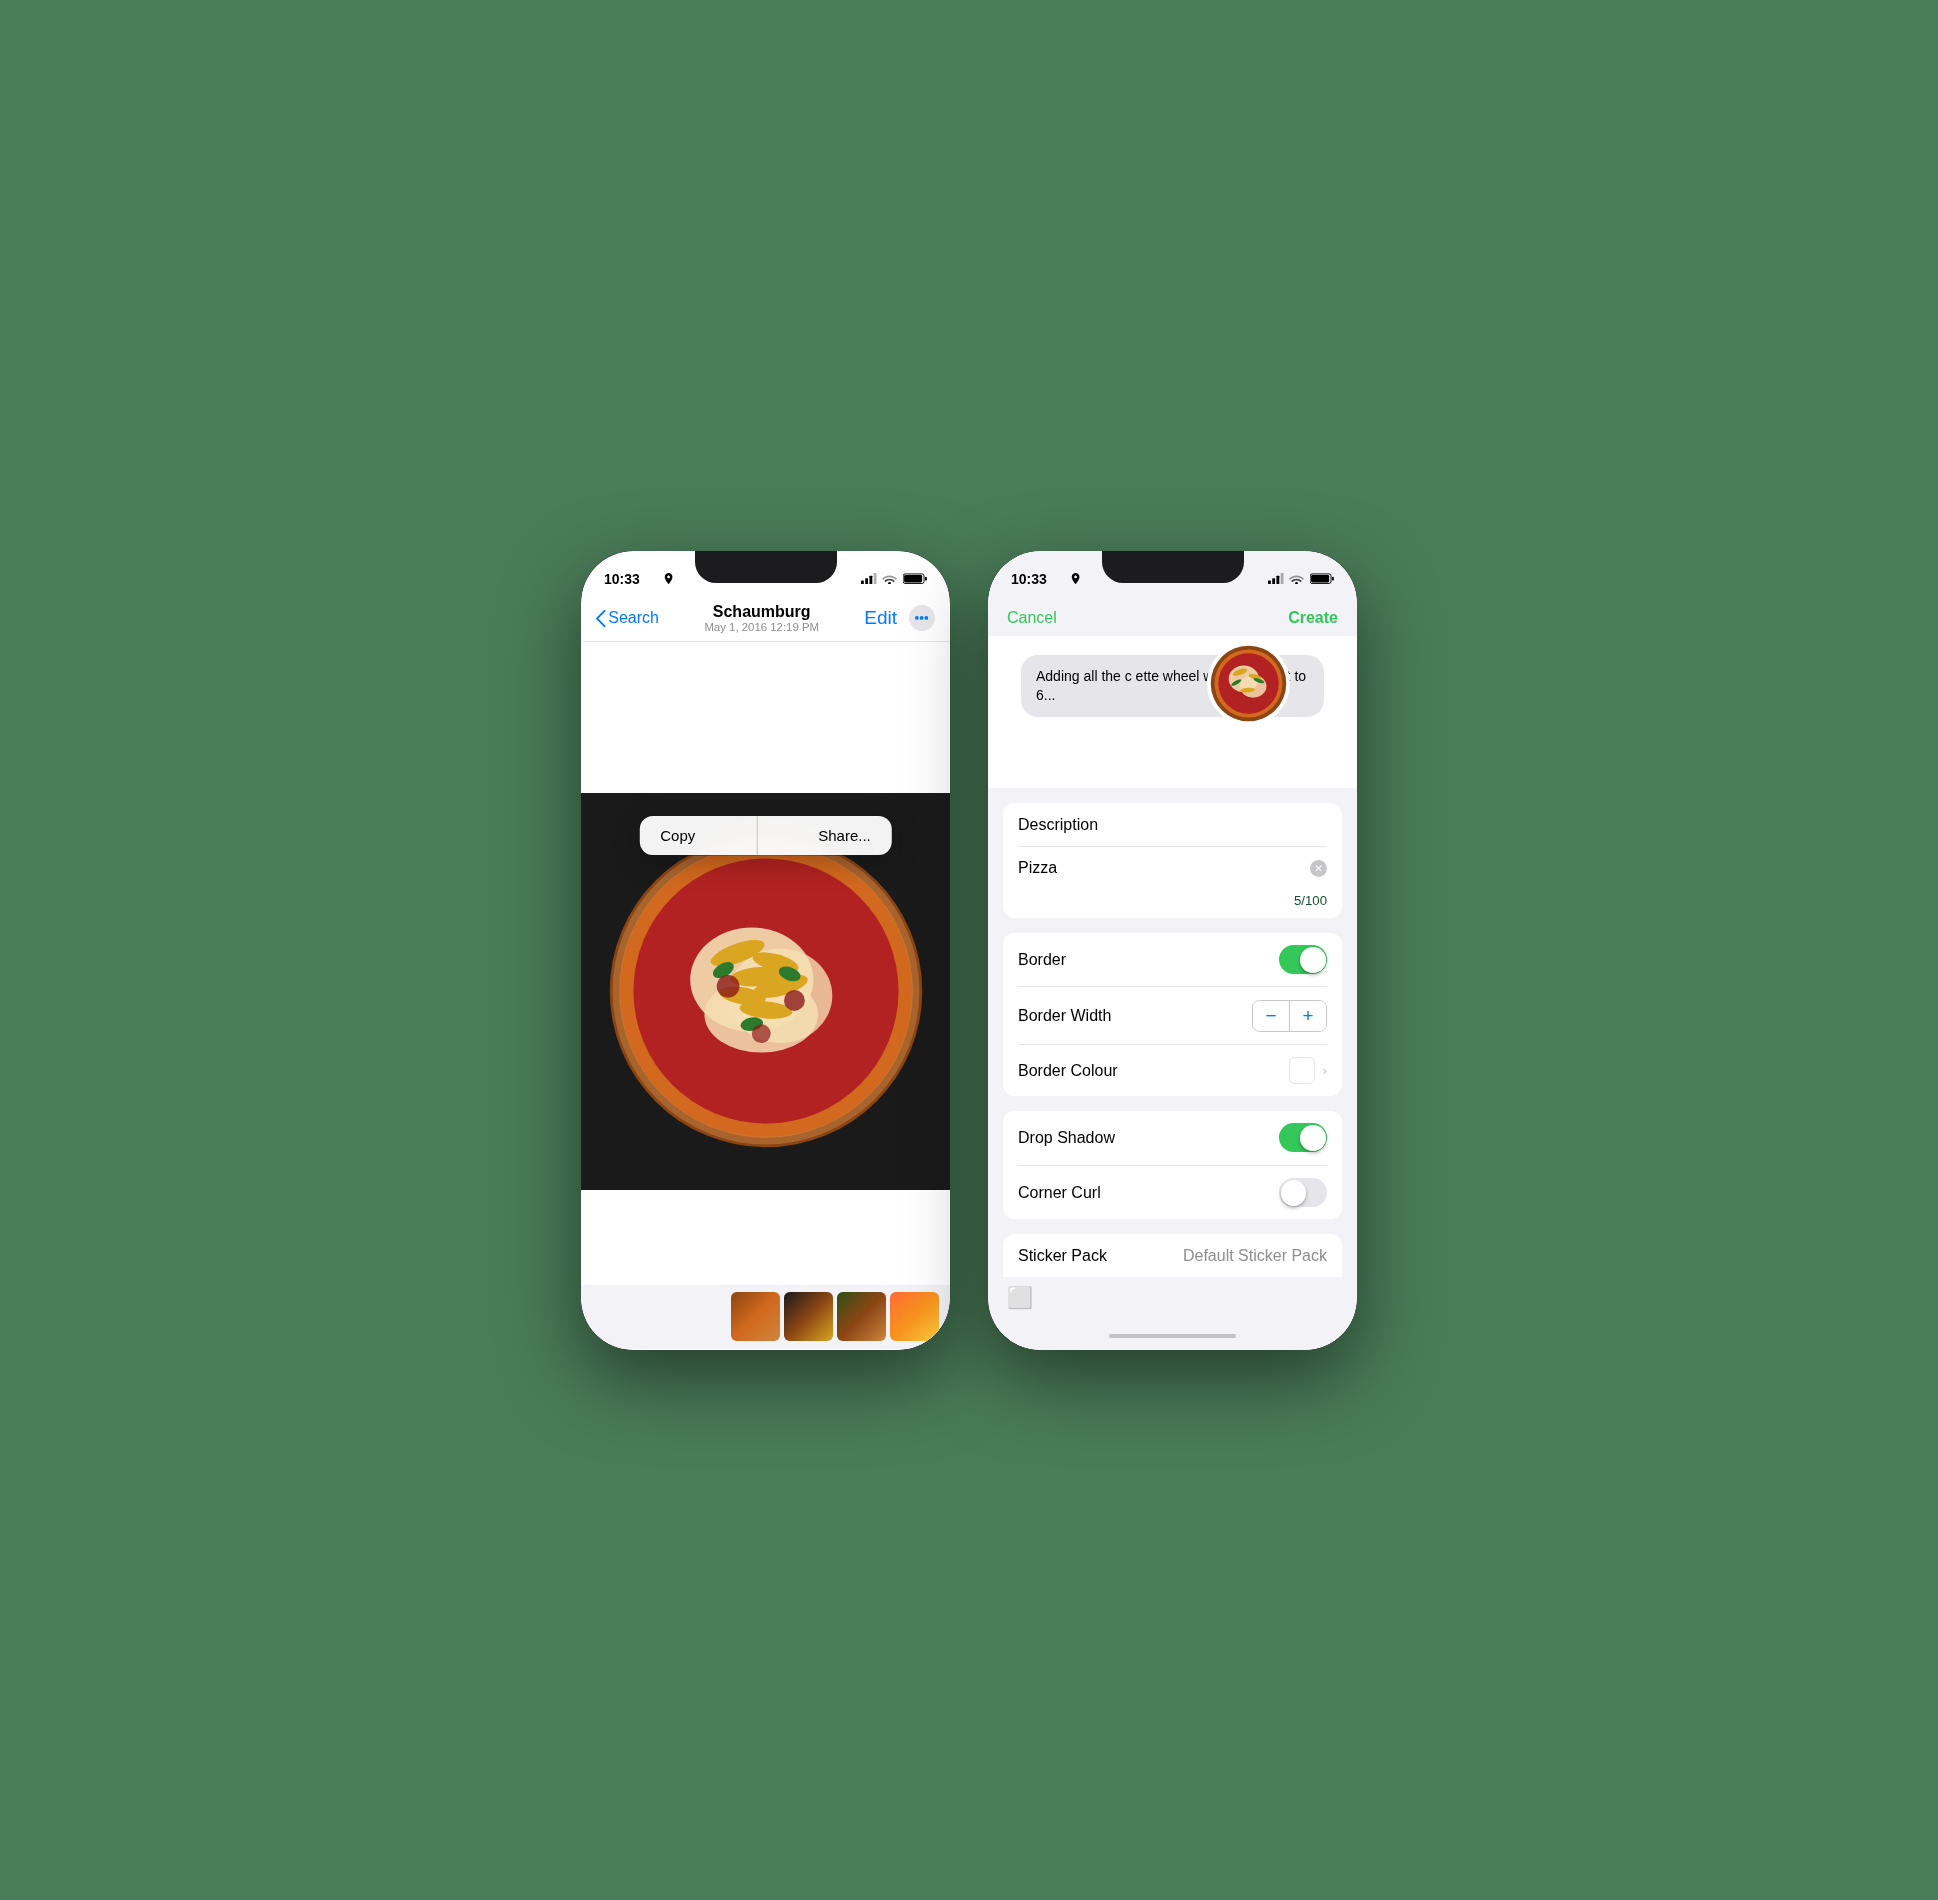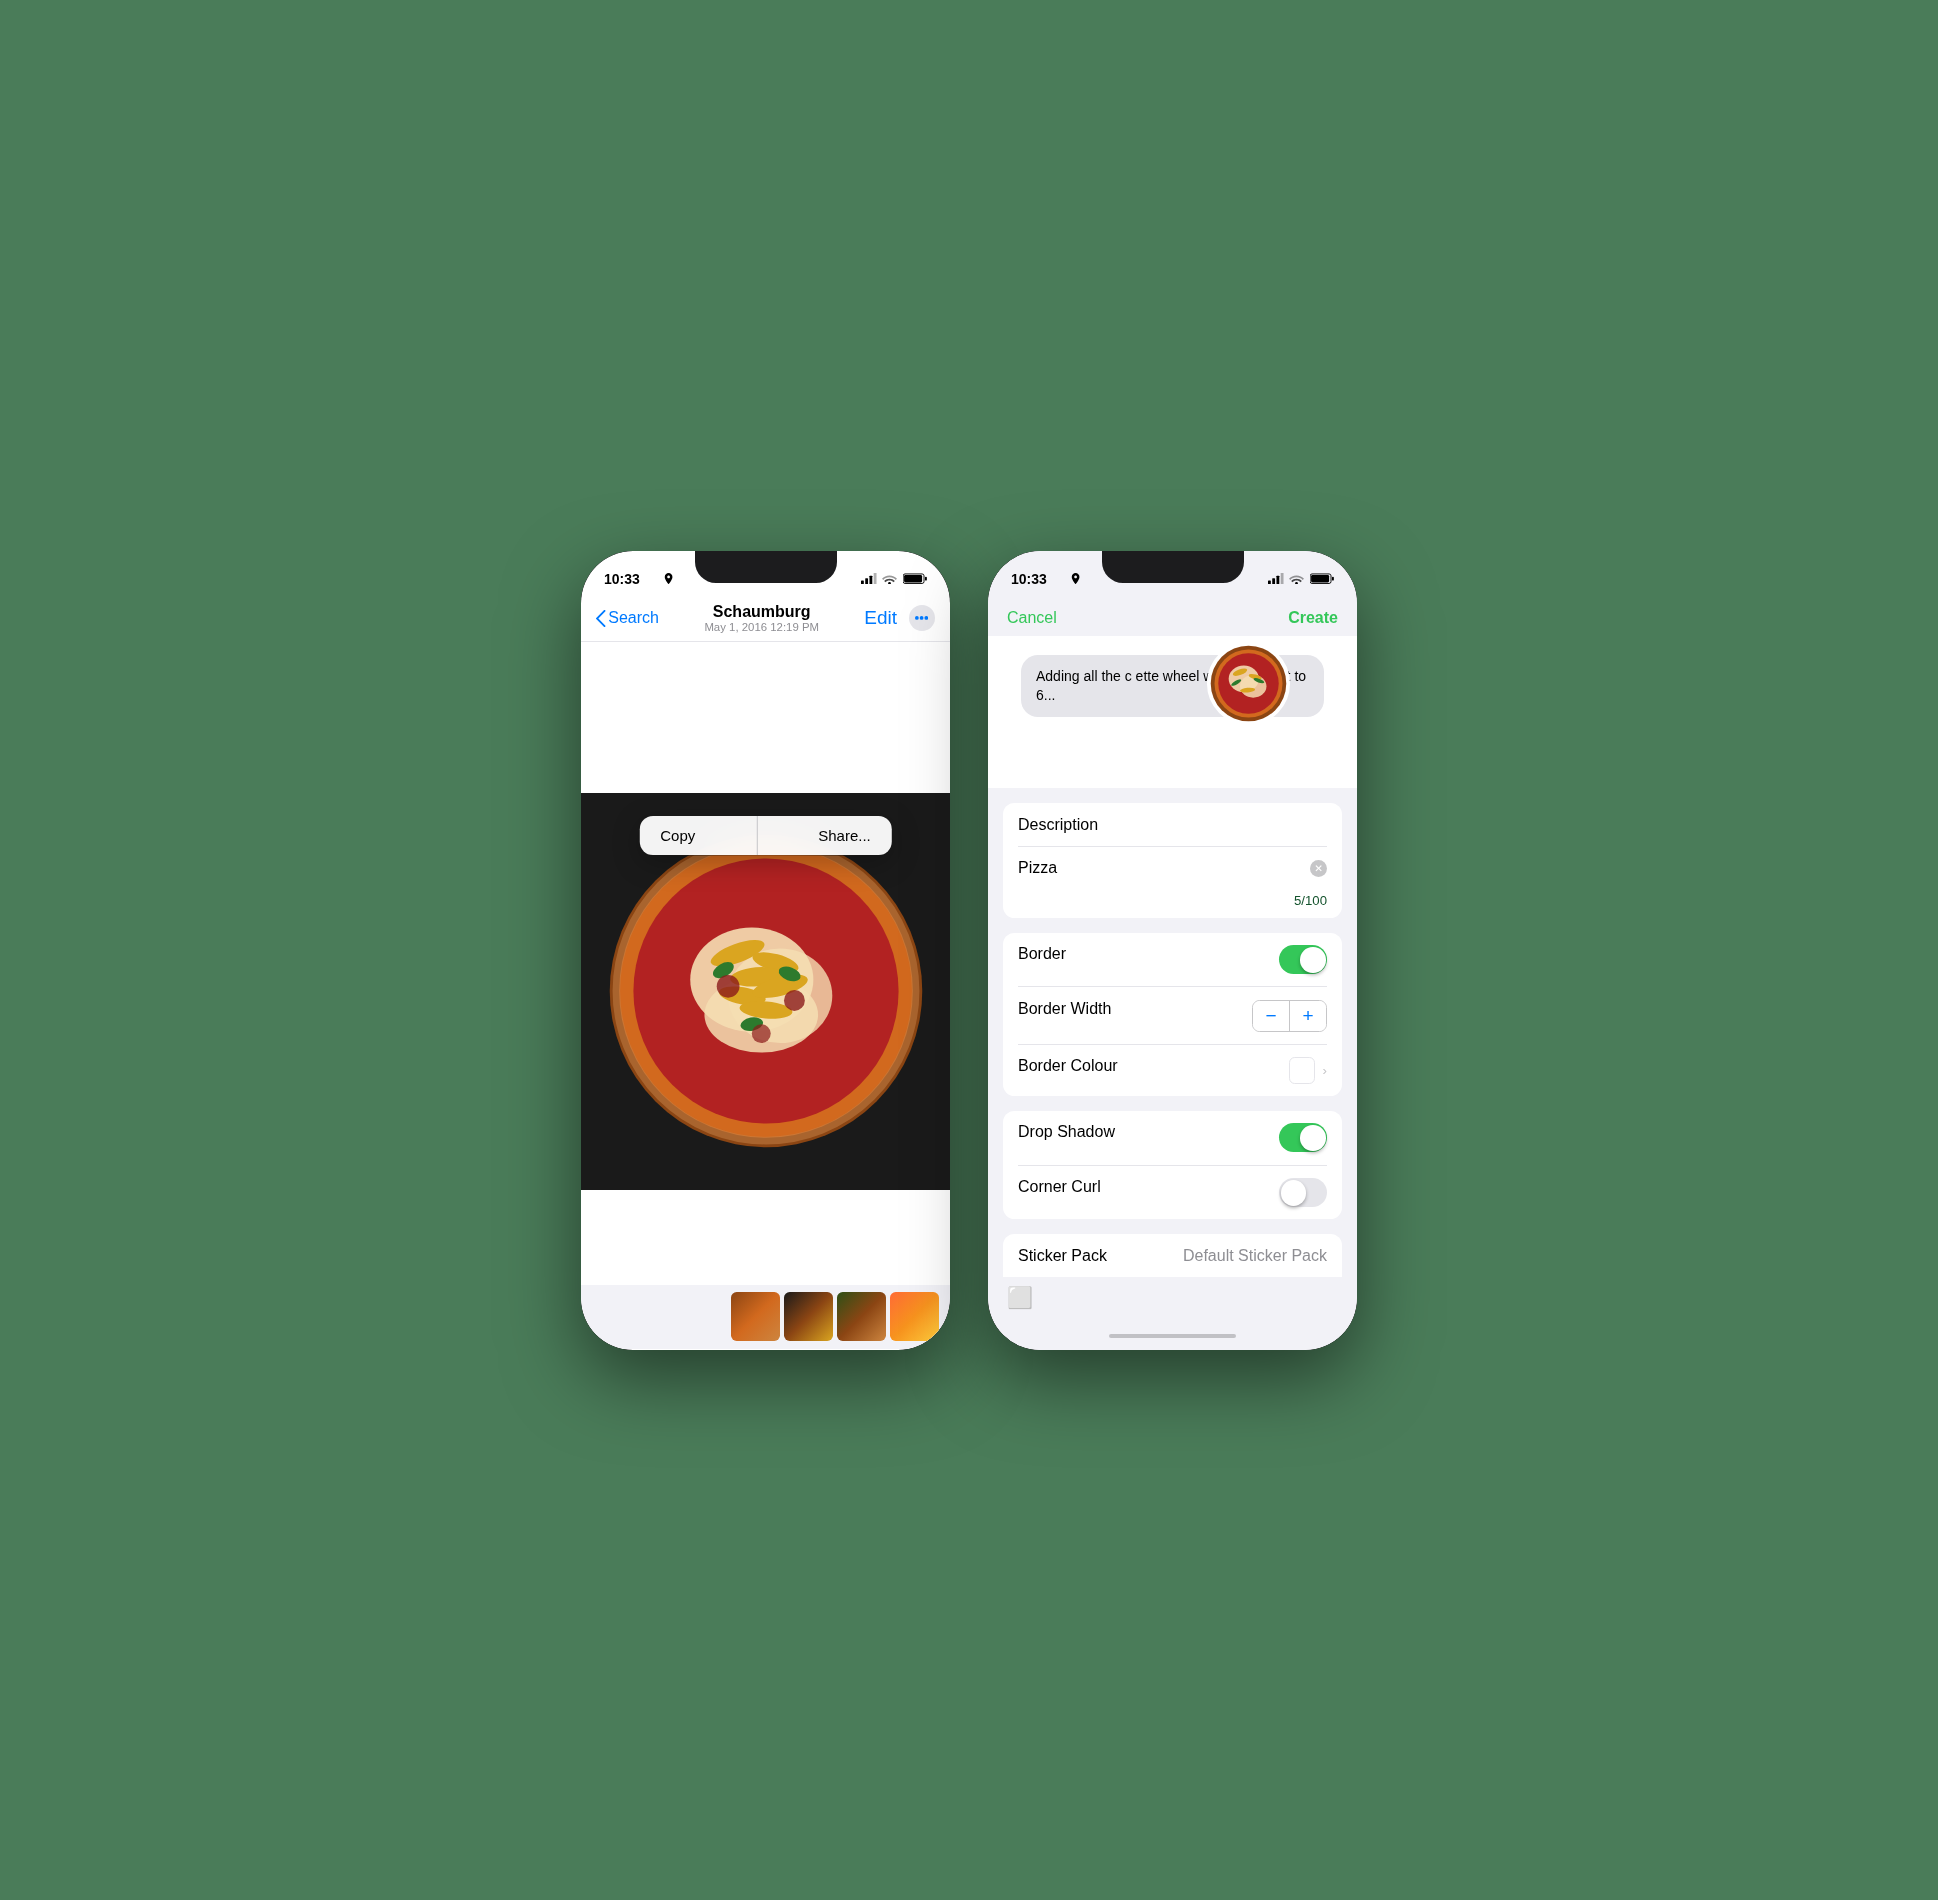--- a/index.html
+++ b/index.html
@@ -227,21 +227,21 @@
 
     .settings-card {
       background: #fff;
       border-radius: 11.4px;
       padding: 0 15px;
       margin-bottom: 15px;
     }
 
     .settings-row {
       display: flex;
-      align-items: flex-start;
+      align-items: center;
       justify-content: space-between;
       padding: 12.3px 0;
       border-bottom: 0.9px solid #e5e5ea;
     }
 
     .settings-row:last-child {
       border-bottom: none;
     }
 
     .settings-label {

